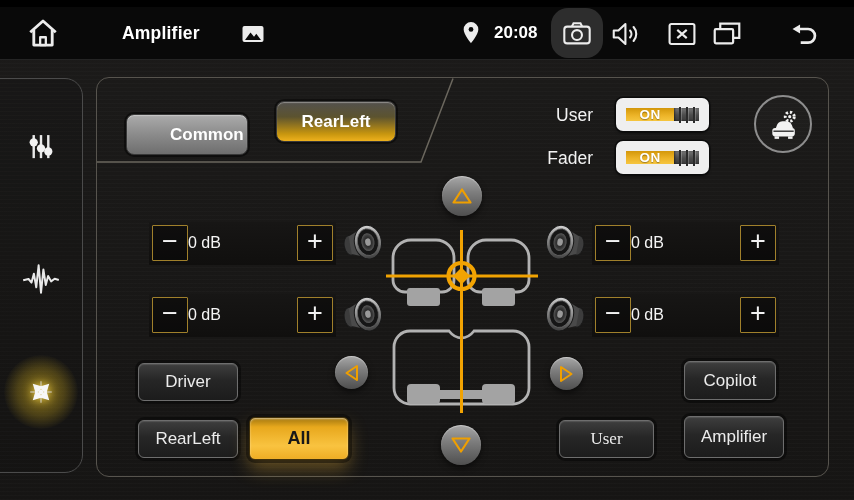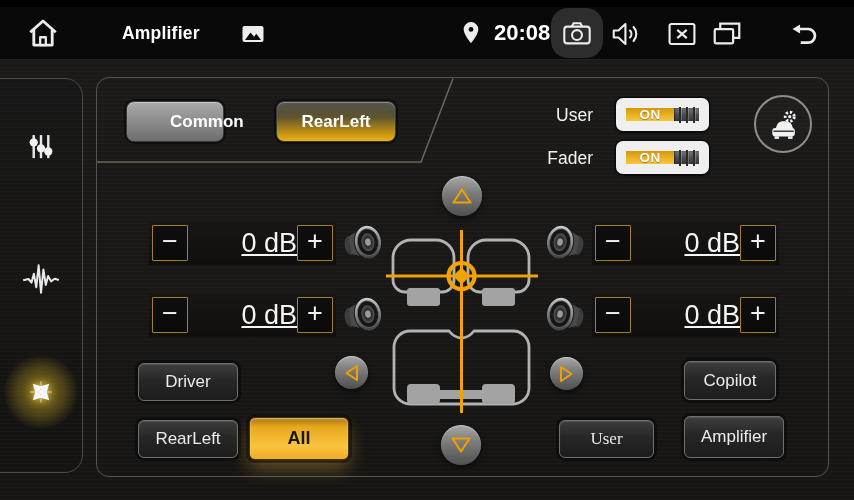--- a/index.html
+++ b/index.html
@@ -8,36 +8,36 @@
     font-family:"Liberation Sans","DejaVu Sans",sans-serif;color:#f0f0f0;
     background:
       repeating-linear-gradient(180deg, rgba(255,255,255,.015) 0 1px, rgba(0,0,0,0) 1px 4px),
       linear-gradient(180deg,#1c1b1a,#161514);
     margin-top: 7px;
   }
   
   .statusbar{position:absolute;left:0;top:0;width:854px;height:52px;background:#090909;border-bottom:1px solid #242424;}
   .sb-item{position:absolute;display:flex;align-items:center;justify-content:center;background:none;border:none;padding:0;cursor:pointer;}
   .sb-title{position:absolute;left:122px;top:0;height:52px;display:flex;align-items:center;font-size:17.5px;font-weight:bold;color:#fff;letter-spacing:.2px;}
-  .sb-time{position:absolute;left:494px;top:0;height:52px;display:flex;align-items:center;font-size:22px;font-weight:600;color:#fff;}
+  .sb-time{position:absolute;left:494px;top:0;height:52px;display:flex;align-items:center;font-size:17px;font-weight:600;color:#fff;}
   .camera-pill{position:absolute;left:551px;top:1px;width:52px;height:50px;border-radius:17px;background:#2d2d2d;display:flex;align-items:center;justify-content:center;cursor:pointer;border:none;}
   .icon svg{display:block;}
   
   .sidebar{position:absolute;left:-22px;top:71px;width:103px;height:393px;border:1.5px solid #4b4b4b;border-radius:18px;background:rgba(0,0,0,.08);}
   .side-item{position:absolute;left:33px;width:58px;height:58px;display:flex;align-items:center;justify-content:center;background:none;border:none;cursor:pointer;}
   .side-item.active::before{content:"";position:absolute;inset:-8px;border-radius:50%;
     background:radial-gradient(circle, rgba(236,195,32,.55) 0%, rgba(236,195,32,.25) 45%, rgba(236,195,32,0) 72%);}
   .side-item svg{position:relative;}
   .side-item.active svg{filter:drop-shadow(0 0 5px rgba(255,220,80,.9));}
   
   .panel{position:absolute;left:96px;top:70px;width:731px;height:398px;border:1.5px solid #57544e;border-radius:13px;}
   .tab-outline{position:absolute;left:-1px;top:-1px;pointer-events:none;}
   .tab-btn{position:absolute;height:41px;border-radius:8px;font-size:17px;font-weight:bold;color:#fff;cursor:pointer;
     border:1px solid #383838;box-shadow:0 0 0 2px rgba(0,0,0,.45), inset 0 1px 1px rgba(255,255,255,.35);}
-  .tab-common{left:29px;top:23px;width:98px;background:linear-gradient(180deg,#ababab,#8e8e8e 45%,#6e6e6e);padding-left:43px;}
+  .tab-common{left:29px;top:36px;width:122px;background:linear-gradient(180deg,#ababab,#8e8e8e 45%,#6e6e6e);padding-left:43px;}
   .tab-specialty{left:179px;top:23px;width:120px;background:linear-gradient(180deg,#53514e,#5c532f 38%,#c8960f 82%,#eeb11d);}
   
   .tog-label{position:absolute;width:80px;text-align:right;font-size:17.5px;color:#f2f2f2;}
   .toggle{position:absolute;left:519px;width:93px;height:33px;border-radius:7px;display:flex;overflow:hidden;cursor:pointer;border:none;padding:10px;
     box-shadow:0 0 0 1.5px #0b0b0b, 0 2px 3px rgba(0,0,0,.55);}
   .tog-on{width:48px;height:100%;display:flex;align-items:center;justify-content:center;
     background:linear-gradient(180deg,#d3970a,#ecb327 55%,#f6c63f);
     color:#fff;font-size:13.5px;font-weight:bold;letter-spacing:.5px;text-shadow:0 1px 1px rgba(0,0,0,.35);}
   .tog-knob{flex:1;height:100%;display:flex;align-items:center;justify-content:center;gap:5px;
     background:linear-gradient(180deg,#767676,#4c4c4c 55%,#3b3b3b);box-shadow:inset 1px 0 2px rgba(0,0,0,.5);}
@@ -46,21 +46,21 @@
   .round-btn{position:absolute;border-radius:50%;display:flex;align-items:center;justify-content:center;cursor:pointer;border:none;padding:0;
     background:linear-gradient(180deg,#a8a8a8,#7e7e7e 40%,#4f4f4f);
     box-shadow:0 3px 6px rgba(0,0,0,.55), inset 0 1px 1px rgba(255,255,255,.4);}
   .car-set{position:absolute;left:657px;top:17px;width:58px;height:58px;border-radius:50%;background:rgba(255,255,255,.02);
     border:2px solid #8d8d8d;display:flex;align-items:center;justify-content:center;cursor:pointer;}
   
   .gain{position:absolute;display:flex;align-items:center;gap:5px;}
   .gain-bar{width:187px;height:43px;background:linear-gradient(180deg,#171615,#100f0e);display:flex;align-items:center;justify-content:space-between;padding:0 3px;box-sizing:border-box;}
   .step-btn{width:36px;height:36px;background:rgba(0,0,0,.3);border:1.5px solid #a0802b;color:#f2f2f2;font-size:27px;line-height:1;
     display:flex;align-items:center;justify-content:center;cursor:pointer;border-radius:1px;padding:0 0 3px 0;box-sizing:border-box;}
-  .gain-val{flex:1;text-align:right;font-size:27px;color:#f5f5f5;text-decoration:underline;}
+  .gain-val{flex:1;text-align:left;font-size:16px;color:#f5f5f5;}
   .spk{width:44px;height:46px;}
   
   .zone-btn{position:absolute;border-radius:6px;font-size:17px;color:#ececec;cursor:pointer;
     background:linear-gradient(180deg,#3e3e3e,#262626 45%,#1c1c1c);
     border:1px solid #6e6e6e;box-shadow:0 0 0 3px rgba(0,0,0,.4), inset 0 1px 1px rgba(255,255,255,.12);}
   .zone-all{background:linear-gradient(180deg,#a3770f,#e8a81d 22%,#f9c340 68%,#efad24);
     color:#181818;font-weight:bold;font-size:18px;border:1px solid #43320a;
     box-shadow:0 0 0 3px rgba(0,0,0,.4), 0 9px 18px rgba(250,190,60,.35), inset 0 1px 2px rgba(255,255,255,.55);}
   .seatmap{position:absolute;left:284px;top:90px;pointer-events:none;}
 </style>

